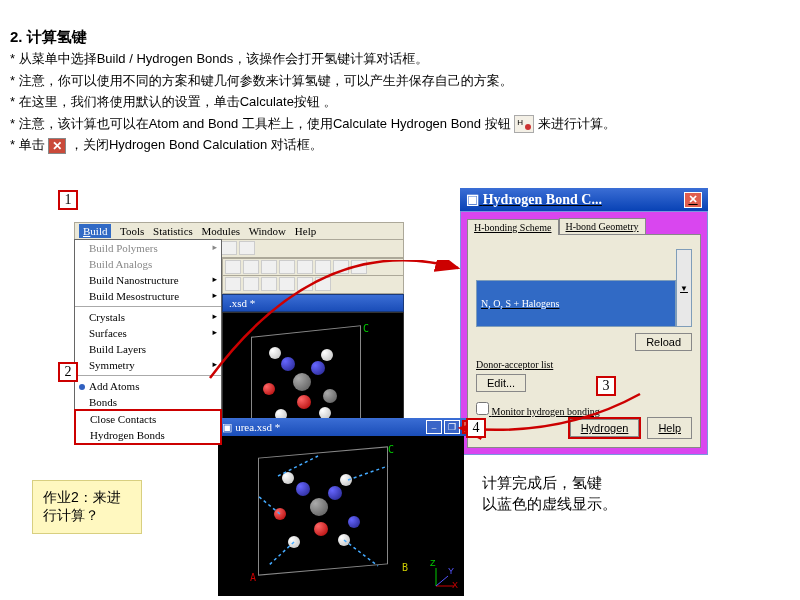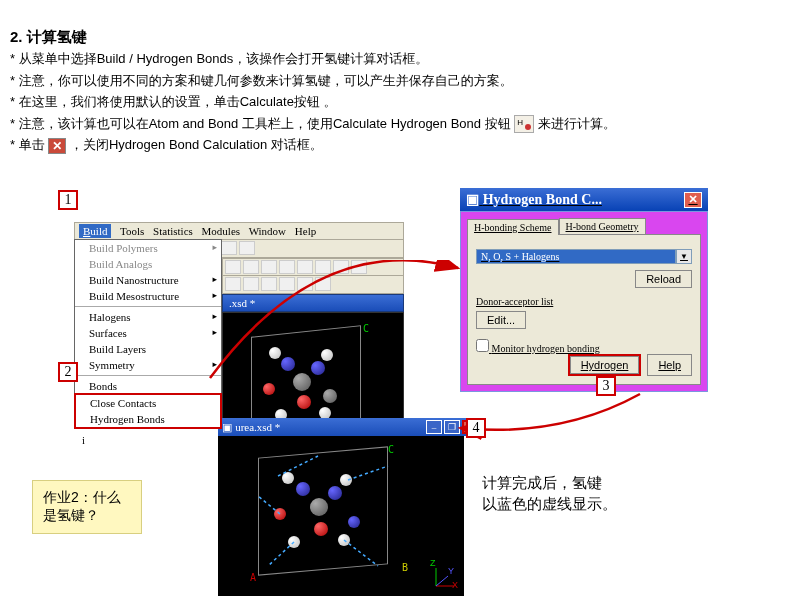--- a/index.html
+++ b/index.html
@@ -35,21 +35,21 @@
 
 
 .dialog { position: absolute; left: 460px; top: 188px; width: 248px; font-family: Tahoma; font-size: 11px; text-decoration: underline; }
 .titlebar { background: linear-gradient(#3b6ed5,#0842b5); color: #fff; padding: 3px 6px; display: flex; justify-content: space-between; align-items: center; font-weight: bold; font-size: 14px; }
 .titlebar .x { width: 18px; height: 16px; background: #e15e4e; color: #fff; display: flex; align-items: center; justify-content: center; border: 1px solid #fff; font-size: 11px; }
 .dlg-body { background: #d946ef; border: 1px solid #7a96df; padding: 6px; }
 .tabs { display: flex; gap: 0; }
 .tab { border: 1px solid #888; border-bottom: none; background: #ece9d8; padding: 2px 6px; font-size: 10px; }
 .tab.active { background: #ece9d8; position: relative; top: 1px; }
 .combobox { display: flex; margin: 6px 0; }
-.combobox .sel { background: #316ac5; color: #fff; flex: 1; padding: 1px 4px; border: 1px solid #7f9db9; font-size: 10px; }
+.combobox .sel { background: #316ac5; color: #fff; flex: 1; padding: 17px 4px; border: 1px solid #7f9db9; font-size: 10px; margin-top: 31px; }
 .combobox .arr { width: 16px; border: 1px solid #7f9db9; background: #e8e8e8; display: flex; align-items: center; justify-content: center; font-size: 8px; }
 .btn { background: #ece9d8; border: 1px solid #888; padding: 2px 10px; font-size: 11px; }
 .label-txt { font-size: 10px; margin: 8px 0 4px; }
 .chk { font-size: 10px; margin: 10px 0 0; }
 .dlg-footer { display: flex; justify-content: flex-end; gap: 6px; }
 .calc-box { border: 2px solid #c00; padding: 0; display: inline-flex; }
 
 
 .bottom-vis { position: absolute; left: 218px; top: 418px; width: 264px; }
 .win-hdr { background: linear-gradient(#3b6ed5,#1a4db8); color: #fff; font-family: Tahoma; font-size: 11px; padding: 2px 4px; display: flex; justify-content: space-between; align-items: center; }
@@ -119,25 +119,26 @@
       <div class="tbtn"></div>
       <div class="tbtn"></div>
       <div class="tbtn"></div>
   </div>
   <div class="dropdown">
     <div class="item arrow dim">Build Polymers</div>
     <div class="item dim">Build Analogs</div>
     <div class="item arrow">Build Nanostructure</div>
     <div class="item arrow">Build Mesostructure</div>
     <div class="sep"></div>
-    <div class="item arrow">Halogens</div>
+    <div class="item arrow">Crystals</div>
     <div class="item arrow">Surfaces</div>
     <div class="item">Build Layers</div>
     <div class="item arrow">Symmetry</div>
     <div class="sep"></div>
+    <div class="item"><span class="dot-blue"></span><span>Add Atoms</span></div>
     <div class="item">Bonds</div>
     <div class="red-box">
       <div class="item">Close Contacts</div>
       <div class="item">Hydrogen Bonds</div>
     </div>
   </div>
   <div style="position:absolute; left:8px; top:212px; font-family:Tahoma; font-size:11px;">i</div>
 
   <div class="vis-area">
     <div class="toolbar-row" style="border-top:1px solid #aca899;">
@@ -245,21 +246,21 @@
           <line x1="6" y1="24" x2="24" y2="24" stroke="#c00"></line>
           <line x1="6" y1="24" x2="18" y2="14" stroke="#55f"></line>
         </svg>
       <div class="ax" style="color:#0c0; left:0; top:-4px;">Z</div>
       <div class="ax" style="color:#c00; left:22px; top:18px;">X</div>
       <div class="ax" style="color:#55f; left:18px; top:4px;">Y</div>
     </div>
   </div>
 </div>
 
-<div class="homework">作业2：什么是氢键？</div>
+<div class="homework">作业2：来进行计算？</div>
 <div class="result-note">
   <div>计算完成后，氢键</div>
   <div>以蓝色的虚线显示。</div>
 </div>
 
 <svg class="arrow" style="left:200px; top:260px; width:270px; height:140px;">
   <defs>
       <marker id="ah1" markerWidth="10" markerHeight="8" refX="9" refY="4" orient="auto">
         <path d="M0,0 L10,4 L0,8 Z" fill="#c00"></path>
       </marker>

